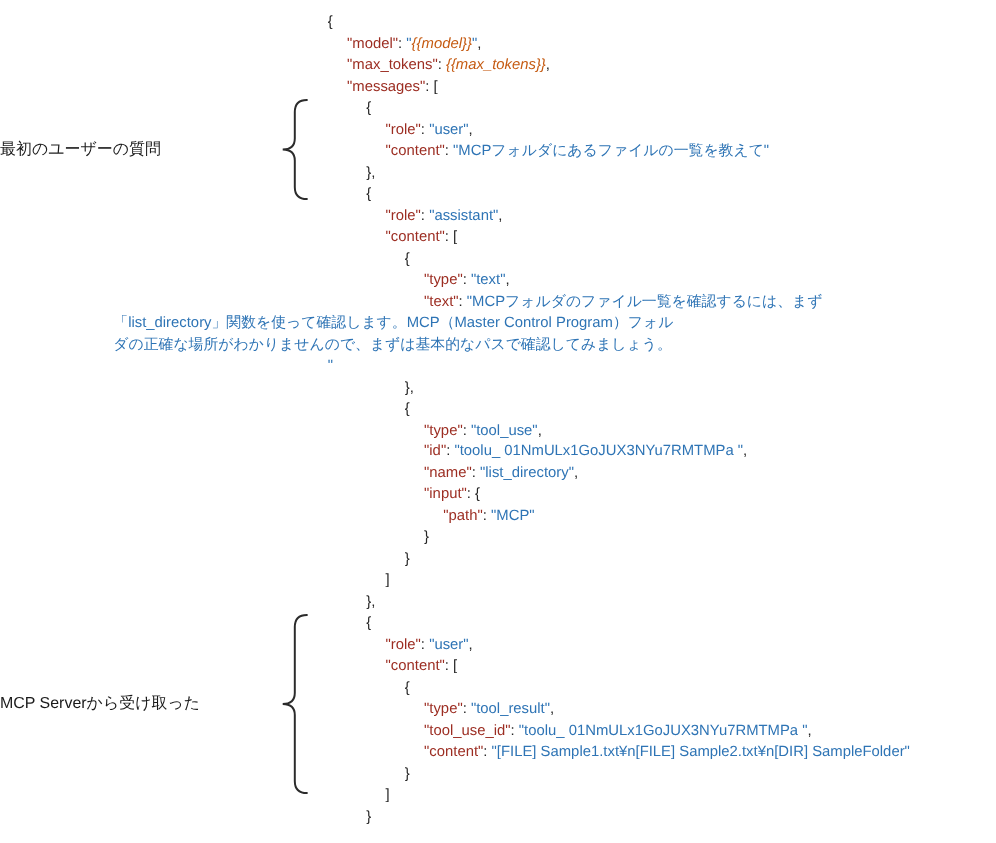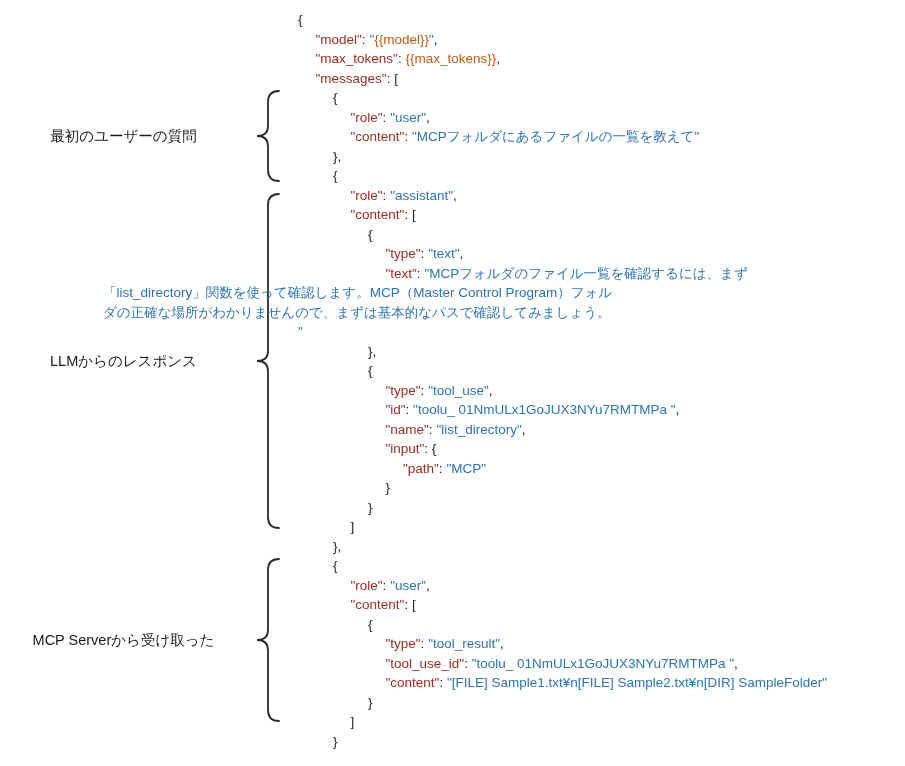--- a/index.html
+++ b/index.html
@@ -10,29 +10,29 @@
   
   .code{
     position:absolute;top:10px;left:0;right:0;
     font-family:"Liberation Sans",sans-serif;
     font-size:13.5px;line-height:19.5px;
     white-space:pre;color:var(--c-punct,#262626);
   }
   .code-line{height:19.5px;}
   .tok-k{color:var(--c-key,#9c2d22);}
   .tok-s{color:var(--c-string,#2e74b5);}
-  .tok-t{color:var(--c-template,#c55a11);margin-top:14px;}
+  .tok-t{color:var(--c-template,#c55a11);font-style:italic;margin-top:14px;}
   .tok-p{color:var(--c-punct,#262626);}
   
   .annotation{
     position:absolute;left:0;width:280px;
     display:flex;align-items:center;justify-content:flex-end;
   }
   .ann-label{
-    flex:1;text-align:center;margin-right:7px;
+    flex:1;text-align:left;margin-right:7px;
     font-size:14.5px;line-height:21px;color:#1a1a1a;
     font-family:"Liberation Sans",sans-serif;
   }
   .brace{flex:0 0 26px;display:block;}
   .brace path{fill:none;stroke:#2b2b2b;stroke-width:1.8;stroke-linecap:round;}
   #ann0{top:90px;height:92px;}
   #ann1{top:193px;height:336px;}
   #ann2{top:558px;height:164px;}
 </style>
 </head>
@@ -42,28 +42,20 @@
 
   <div class="annotation" id="ann0">
     <div class="ann-label">
       <div>最初のユーザーの質問</div>
     </div>
     <svg class="brace" width="26" height="92" viewBox="0 0 26 92">
       <path d="M 25 1 Q 14 1 14 12 L 14 36 Q 14 46 3 46 Q 14 46 14 56 L 14 80 Q 14 91 25 91"></path>
     </svg>
   </div>
 
-  <div class="annotation" id="ann1">
-    <div class="ann-label">
-      <div>LLMからのレスポンス</div>
-    </div>
-    <svg class="brace" width="26" height="336" viewBox="0 0 26 336">
-      <path d="M 25 1 Q 14 1 14 12 L 14 158 Q 14 168 3 168 Q 14 168 14 178 L 14 324 Q 14 335 25 335"></path>
-    </svg>
-  </div>
 
   <div class="annotation" id="ann2">
     <div class="ann-label">
       <div>MCP Serverから受け取った</div>
     </div>
     <svg class="brace" width="26" height="164" viewBox="0 0 26 164">
       <path d="M 25 1 Q 14 1 14 12 L 14 72 Q 14 82 3 82 Q 14 82 14 92 L 14 152 Q 14 163 25 163"></path>
     </svg>
   </div>
 

